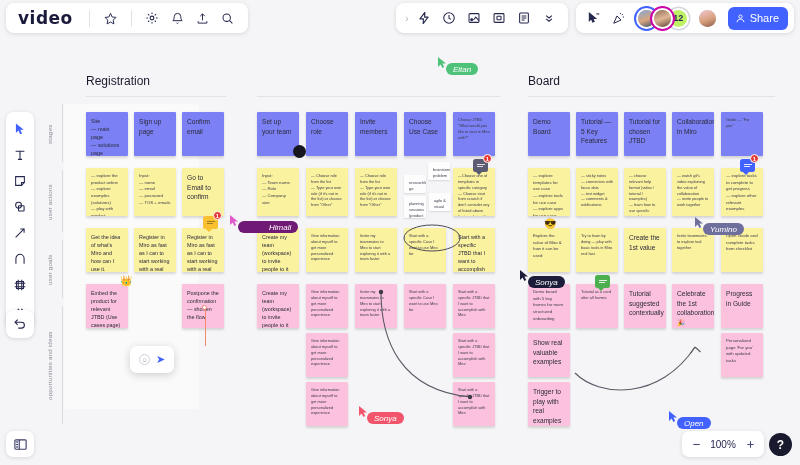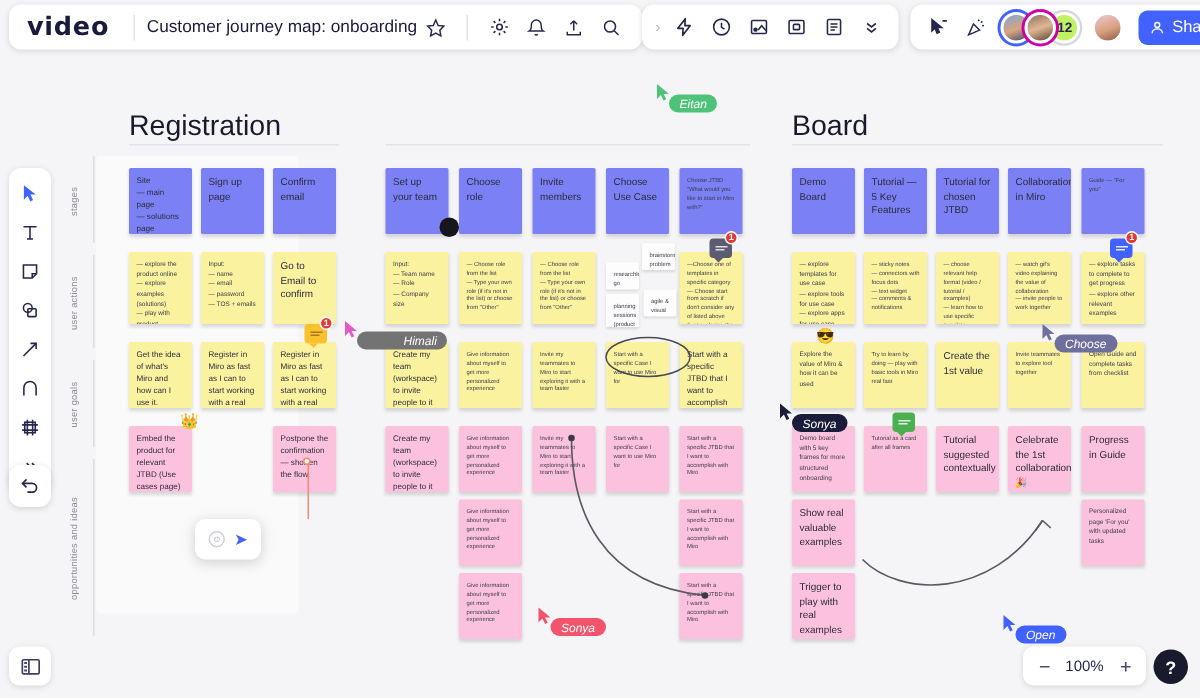--- a/index.html
+++ b/index.html
@@ -116,21 +116,21 @@
     writing-mode: vertical-rl; transform: rotate(180deg);
     font-size: 6.2px; color: #8a8a96; letter-spacing: .2px;
     text-align: center; white-space: nowrap;
   }
   .lane-rule {
     position: absolute; left: 16px; width: 1px; background: #dcdce2;
   }
 
   
   .col-head {
-    position: absolute; font-size: 19px; color: #1a1a2e; font-weight: 400;
+    position: absolute; font-size: 12px; color: #1a1a2e; font-weight: 400;
   }
   .col-rule { position: absolute; height: 1px; background: #e2e2e8; }
 
   
   .note {
     position: absolute; border-radius: 1px;
     box-shadow: 0 1.5px 2.5px rgba(0,0,0,.14);
     padding: 5px 5px 4px 5px;
     font-size: 5.4px; line-height: 1.5; color: #2b2b3a;
     overflow: hidden;
@@ -499,27 +499,27 @@
   <div class="cursor" style="left:437px; top:55px;">
     <svg width="11" height="13" viewBox="0 0 11 13">
         <path d="M1,1 L1,11 L3.6,8.4 L5.4,12 L7.2,11.1 L5.4,7.6 L9,7.6 Z" fill="#4fc27a"></path>
       </svg>
     <span class="cur-tag" style="background:#4fc27a;">Eitan</span>
   </div>
   <div class="cursor" style="left:229px; top:213px;">
     <svg width="11" height="13" viewBox="0 0 11 13">
         <path d="M1,1 L1,11 L3.6,8.4 L5.4,12 L7.2,11.1 L5.4,7.6 L9,7.6 Z" fill="#e05bc9"></path>
       </svg>
-    <span class="cur-tag" style="background:#737373;padding-left:31px;">Himali</span>
+    <span class="cur-tag" style="background:#701a75;padding-left:31px;">Himali</span>
   </div>
   <div class="cursor" style="left:694px; top:215px;">
     <svg width="11" height="13" viewBox="0 0 11 13">
         <path d="M1,1 L1,11 L3.6,8.4 L5.4,12 L7.2,11.1 L5.4,7.6 L9,7.6 Z" fill="#6f6f9e"></path>
       </svg>
-    <span class="cur-tag" style="background:#6f6f9e;">Choose</span>
+    <span class="cur-tag" style="background:#6f6f9e;">Yumino</span>
   </div>
   <div class="cursor" style="left:519px; top:268px;">
     <svg width="11" height="13" viewBox="0 0 11 13">
         <path d="M1,1 L1,11 L3.6,8.4 L5.4,12 L7.2,11.1 L5.4,7.6 L9,7.6 Z" fill="#1b1b3a"></path>
       </svg>
     <span class="cur-tag" style="background:#1b1b3a;">Sonya</span>
   </div>
   <div class="cursor" style="left:358px; top:404px;">
     <svg width="11" height="13" viewBox="0 0 11 13">
         <path d="M1,1 L1,11 L3.6,8.4 L5.4,12 L7.2,11.1 L5.4,7.6 L9,7.6 Z" fill="#f2556b"></path>
@@ -532,21 +532,20 @@
       </svg>
     <span class="cur-tag" style="background:#4262ff;">Open</span>
   </div>
 </div>
 
 <div class="topbar">
 
   <div class="tb-group tb-left">
     <span class="miro-logo">video</span>
     <span class="tb-sep"></span>
-    <span class="board-title">Customer journey map: onboarding</span>
     <span class="tb-icon">
       <svg width="13" height="13" viewBox="0 0 24 24" fill="none" stroke="currentColor" stroke-width="1.8">
           <polygon points="12,2.5 15,9.2 22,10 17,15 18.3,22 12,18.6 5.7,22 7,15 2,10 9,9.2"></polygon>
         </svg>
     </span>
     <span class="tb-sep"></span>
     <span class="tb-icon">
       <svg width="14" height="14" viewBox="0 0 24 24" fill="none" stroke="currentColor" stroke-width="1.8">
           <circle cx="12" cy="12" r="3.2"></circle>
           <path d="M12 2.5v2.8M12 18.7v2.8M21.5 12h-2.8M5.3 12H2.5M18.7 5.3l-2 2M7.3 16.7l-2 2M18.7 18.7l-2-2M7.3 7.3l-2-2"></path>

